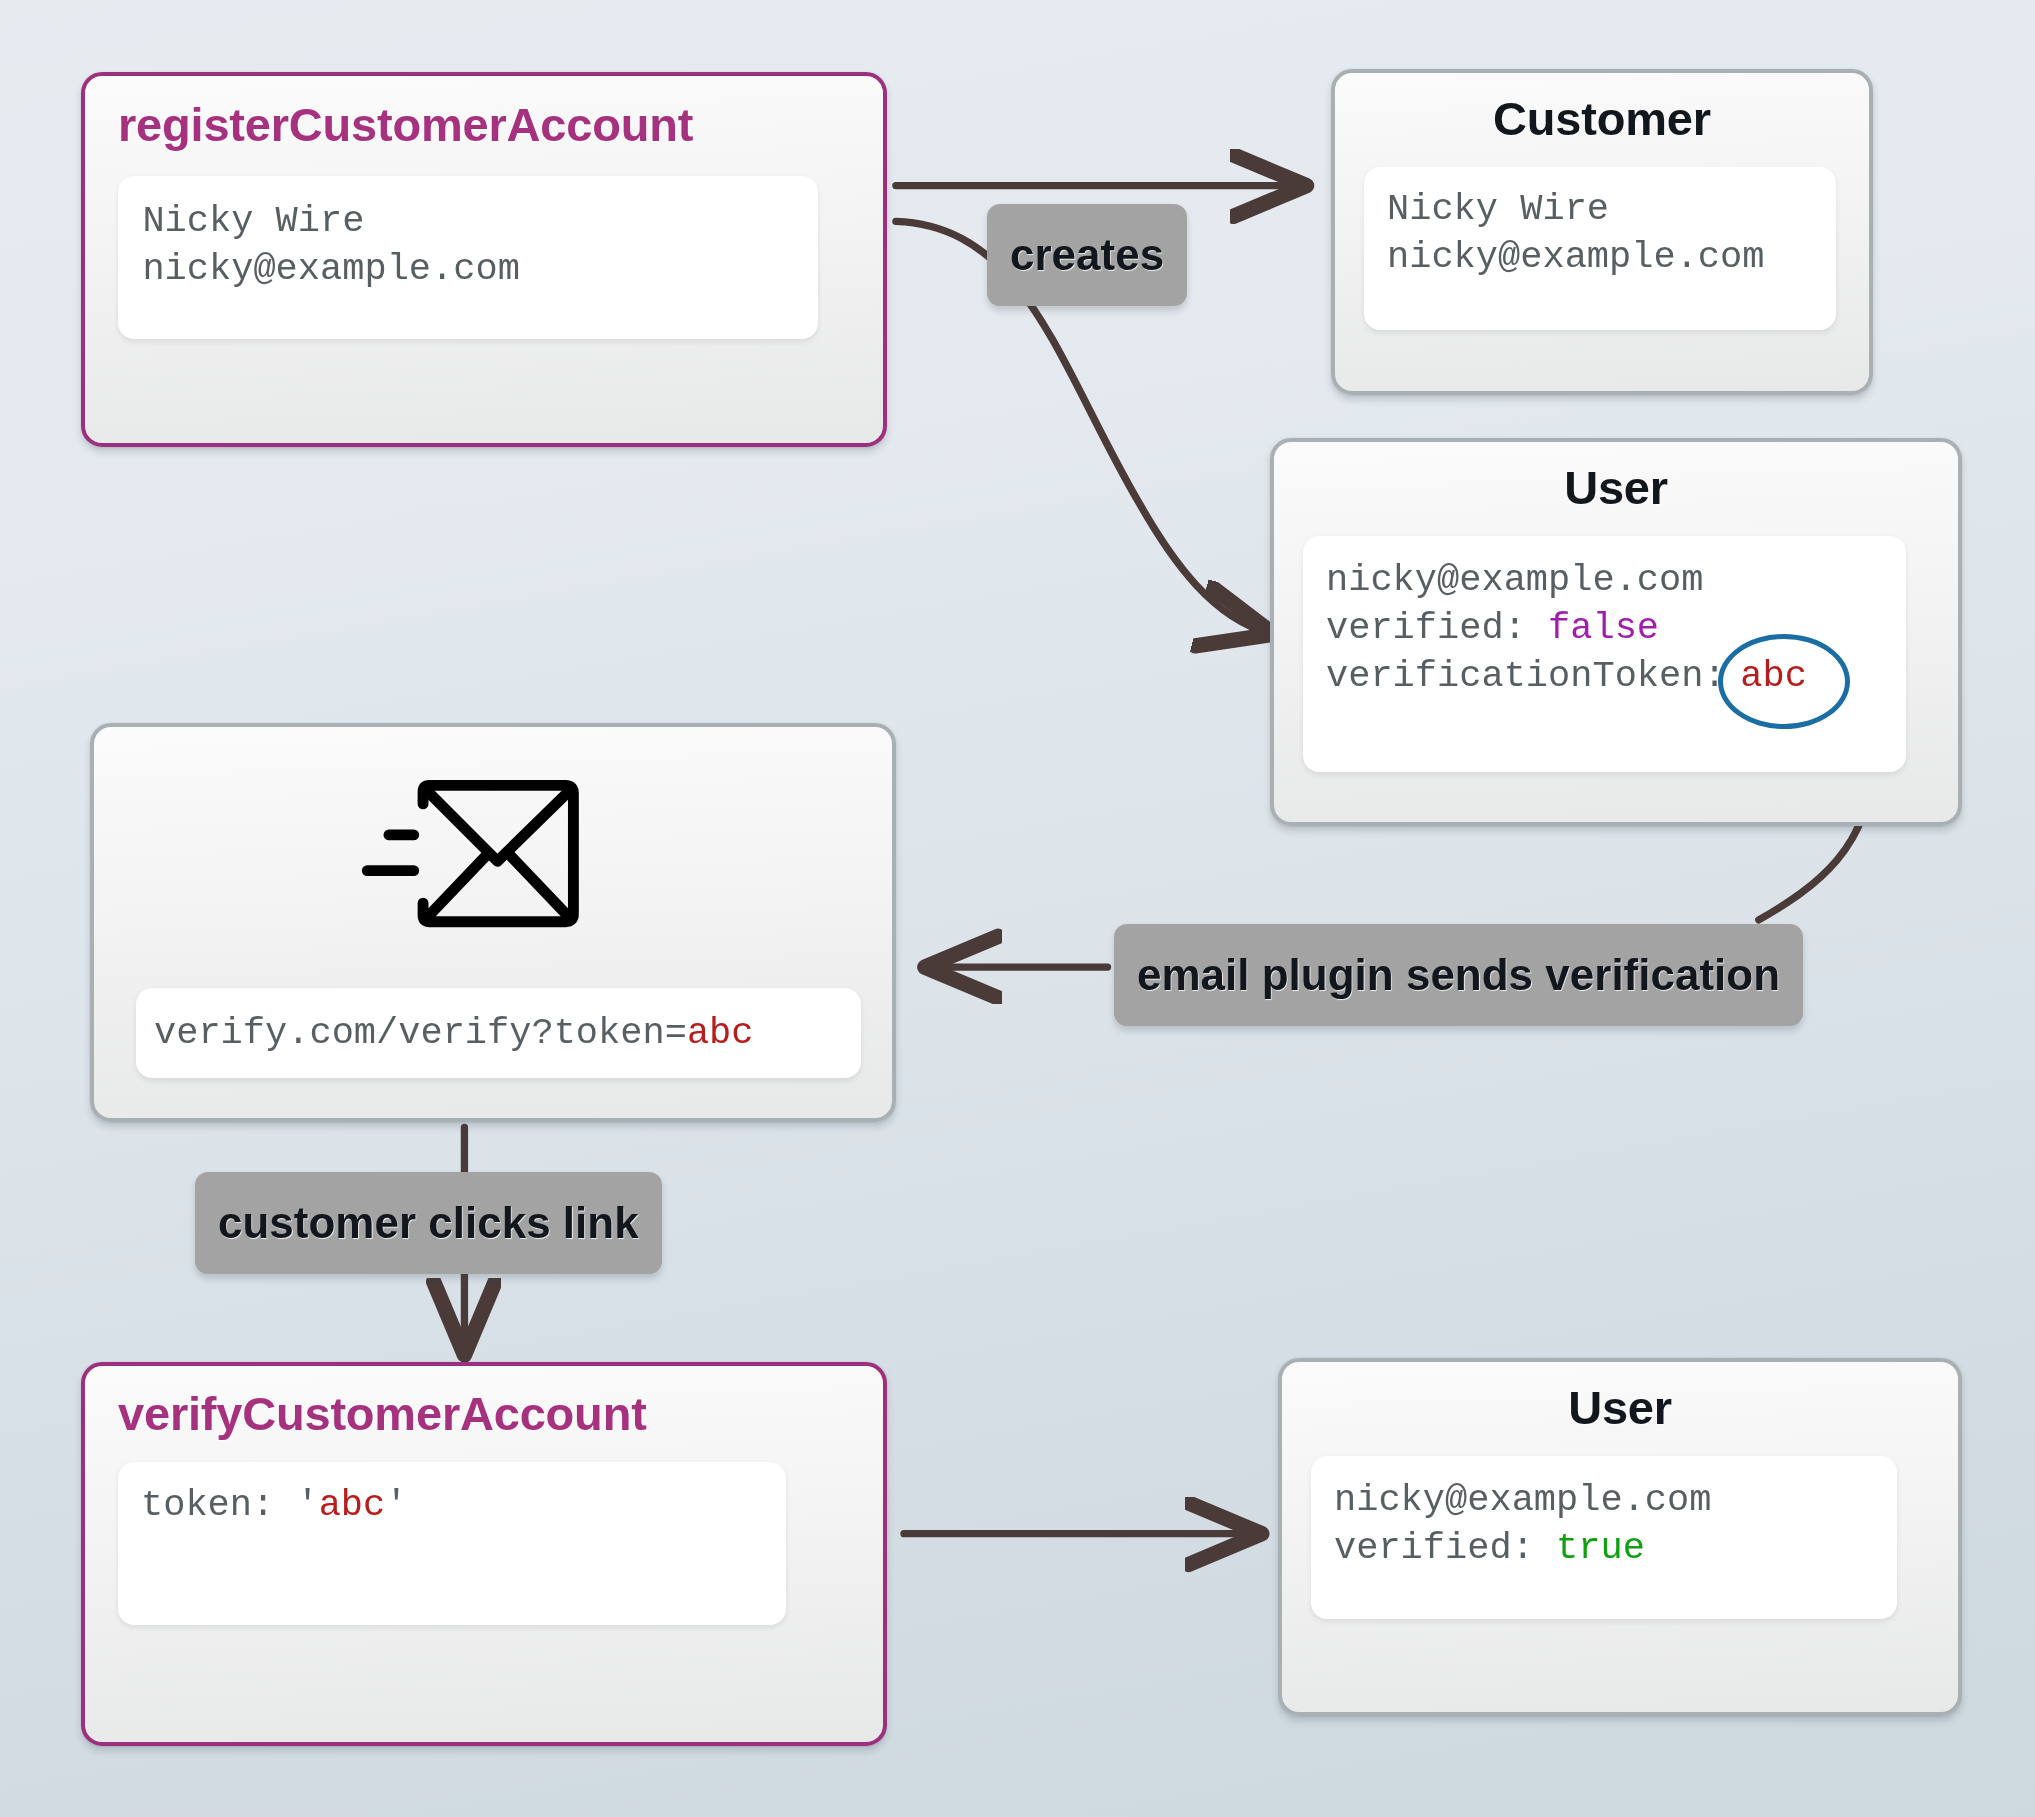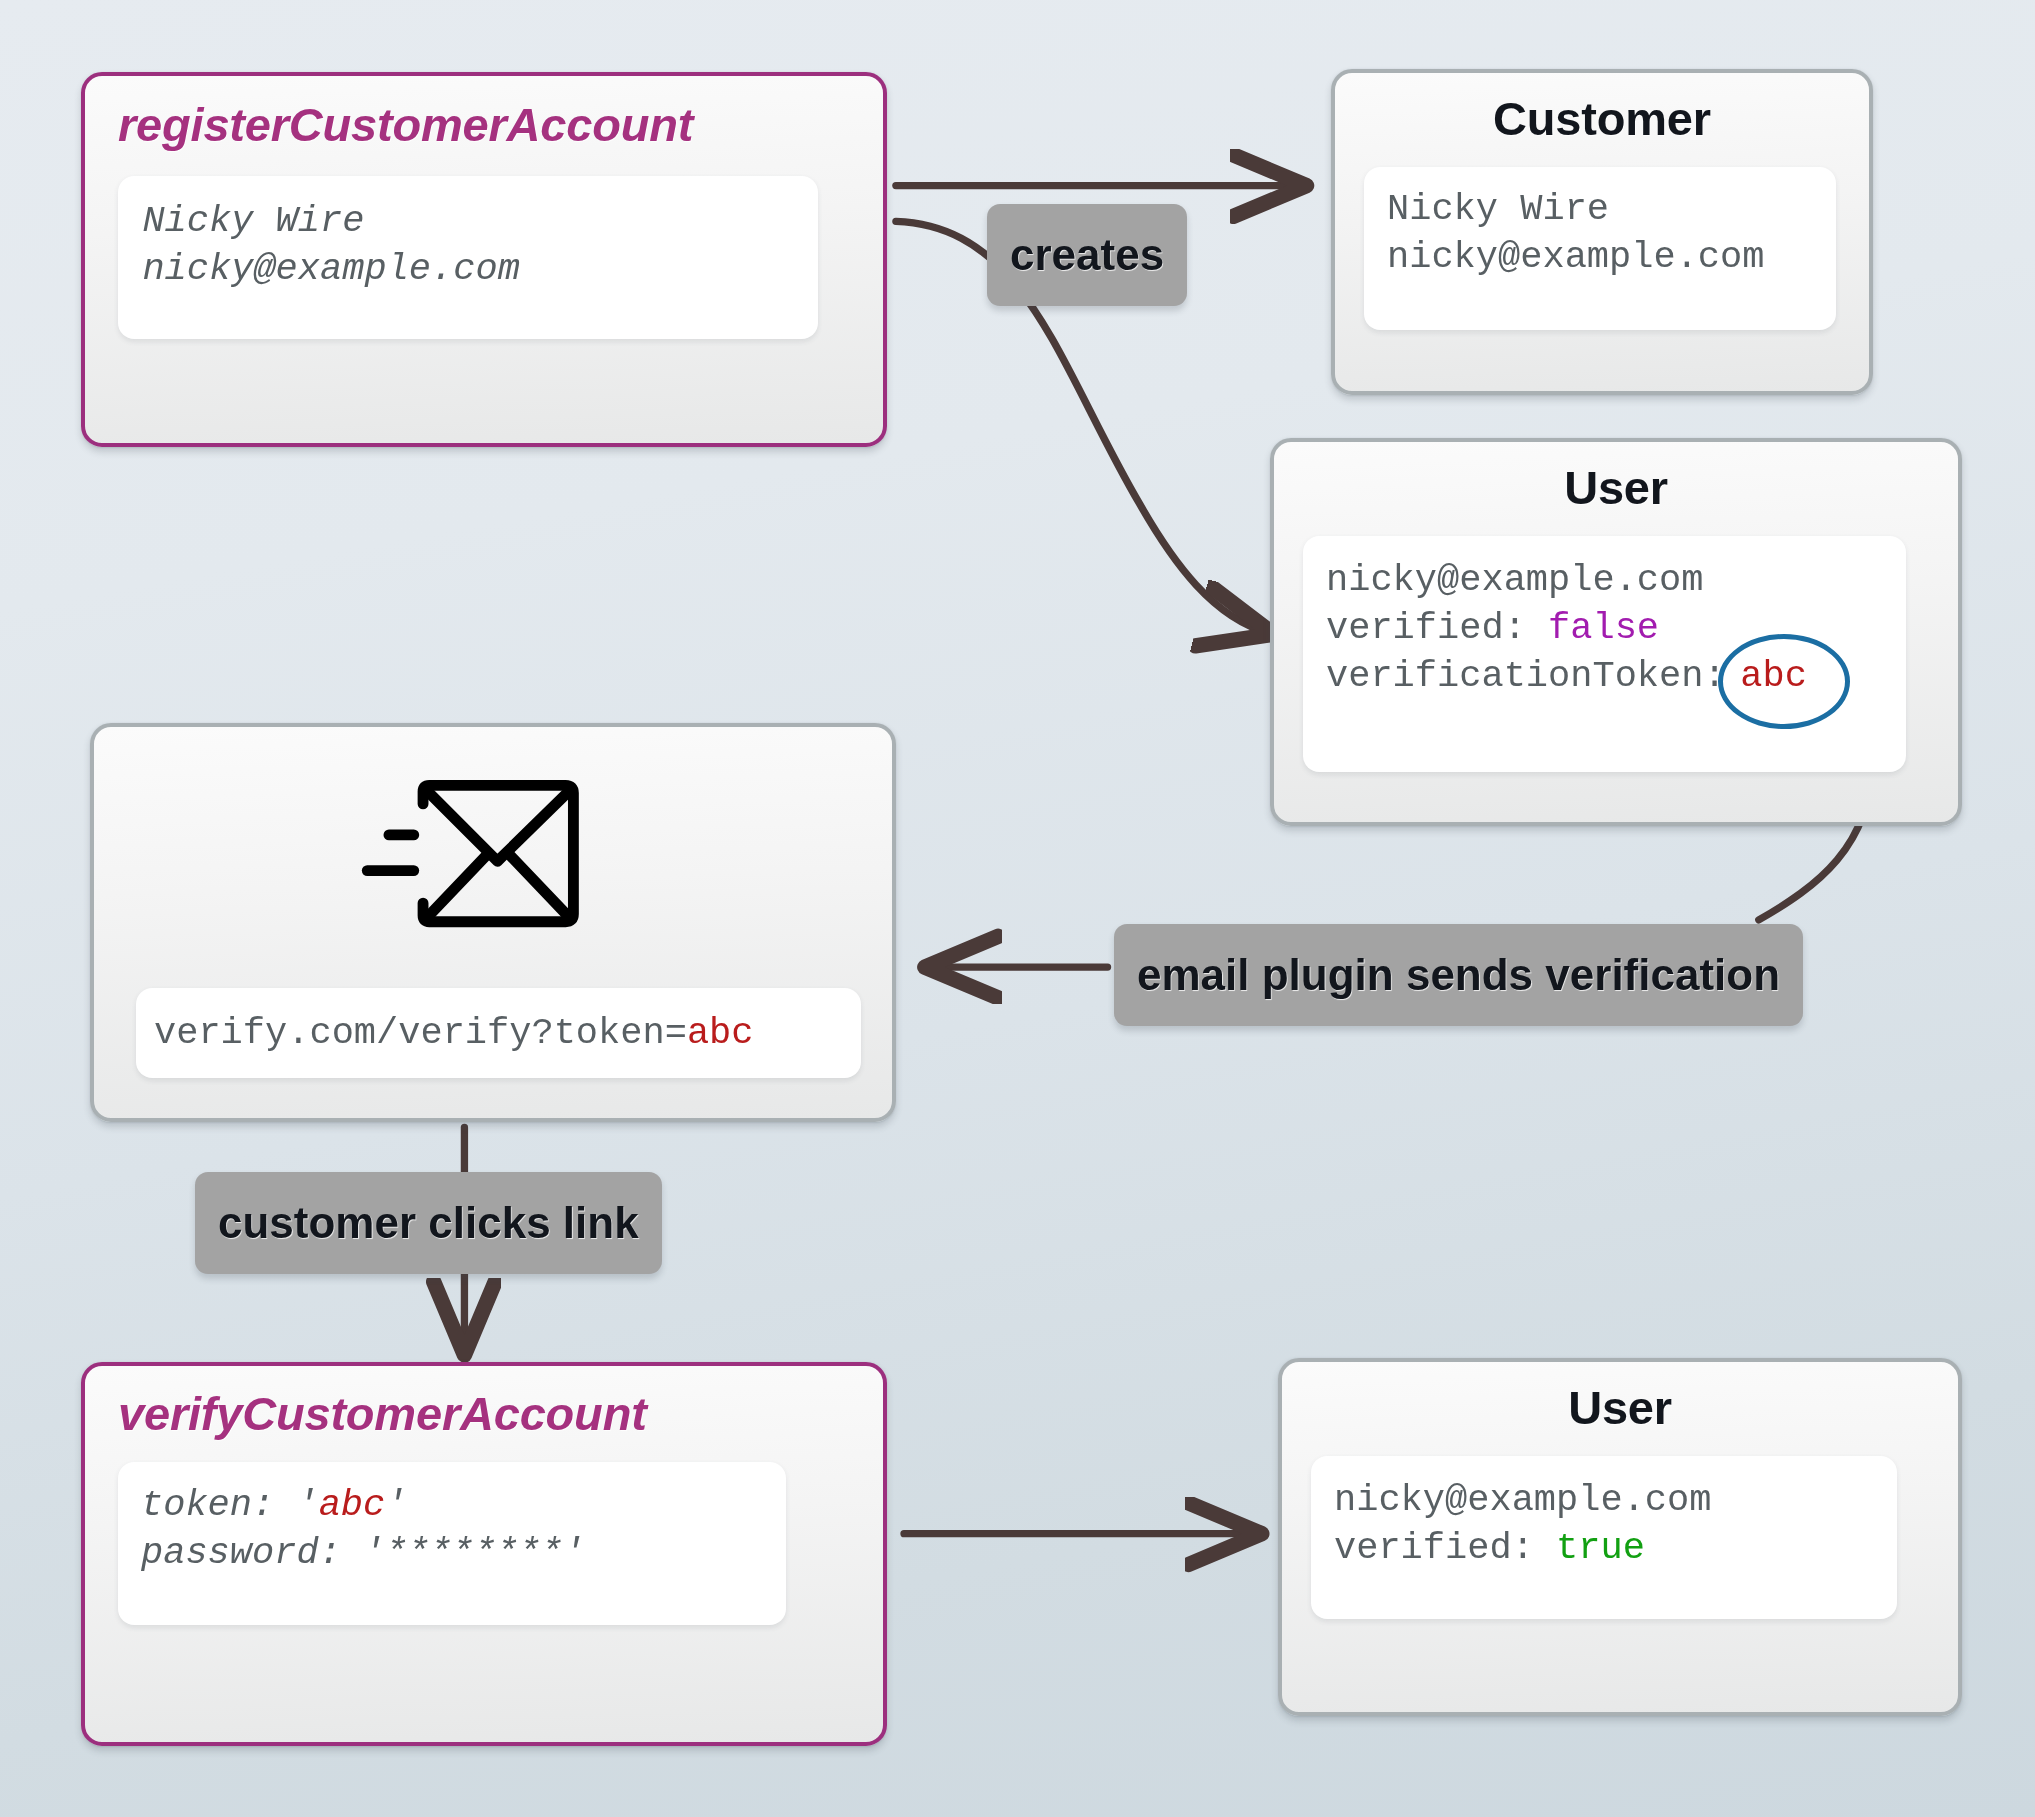--- a/index.html
+++ b/index.html
@@ -16,21 +16,21 @@
 
   
   .node {
     position: absolute;
     box-sizing: border-box;
     border-radius: 21px;
     background: linear-gradient(178deg, #fbfbfb 0%, #f4f4f4 40%, #e7e8e8 100%);
     box-shadow: 0 4.1px 7.3px rgba(60,70,80,0.20), 0 0.8px 1.6px rgba(60,70,80,0.12);
   }
   .node.gray   { border: 4.1px solid #a9b0b3; }
-  .node.magenta{ border: 4.1px solid #9c2f7e; font-style: italic; }
+  .node.magenta{ border: 4.1px solid #9c2f7e; }
 
   .node-title {
     text-align: center;
     font-weight: bold;
     letter-spacing: -0.2px;
     text-shadow: 0.8px 0.8px 0.8px rgba(255,255,255,0.85);
   }
   .node-title.gray-title   { color: #12161d; font-size: 47px; }
   .node-title.magenta-title{ color: #a5317f; font-size: 47px; }
   .node-title.left         { text-align: left; }
@@ -149,21 +149,20 @@
     <div class="panel" style="position:absolute; left:42px; top:261px; padding:18px 18px; width:725px; height:90px;
                 display:flex; align-items:center;">
       <span class="line"><span>verify.com/verify?token=</span><span class="tok-blue">abc</span></span>
     </div>
   </div>
 
   <div class="node magenta" style="left:81px; top:1362px; width:806px; height:384px; padding:19.5px 33px;">
     <div class="node-title magenta-title left">verifyCustomerAccount</div>
     <div class="panel" style="margin-top:21px; padding:19.5px 23px; width:668px; height:163px;">
       <div class="line"><span>token: </span><span>'</span><span class="tok-blue">abc</span><span>'</span></div>
-      <div class="line"><span>password: </span><span>'********'</span></div>
     </div>
   </div>
 
   <div class="node gray" style="left:1278px; top:1358px; width:684px; height:358px; padding:18px 29px;">
     <div class="node-title gray-title">User</div>
     <div class="panel" style="margin-top:21px; padding:19.5px 23px; width:586px; height:163px;">
       <div class="line">nicky@example.com</div>
       <div class="line"><span>verified: </span><span class="tok-true">true</span></div>
     </div>
   </div>

